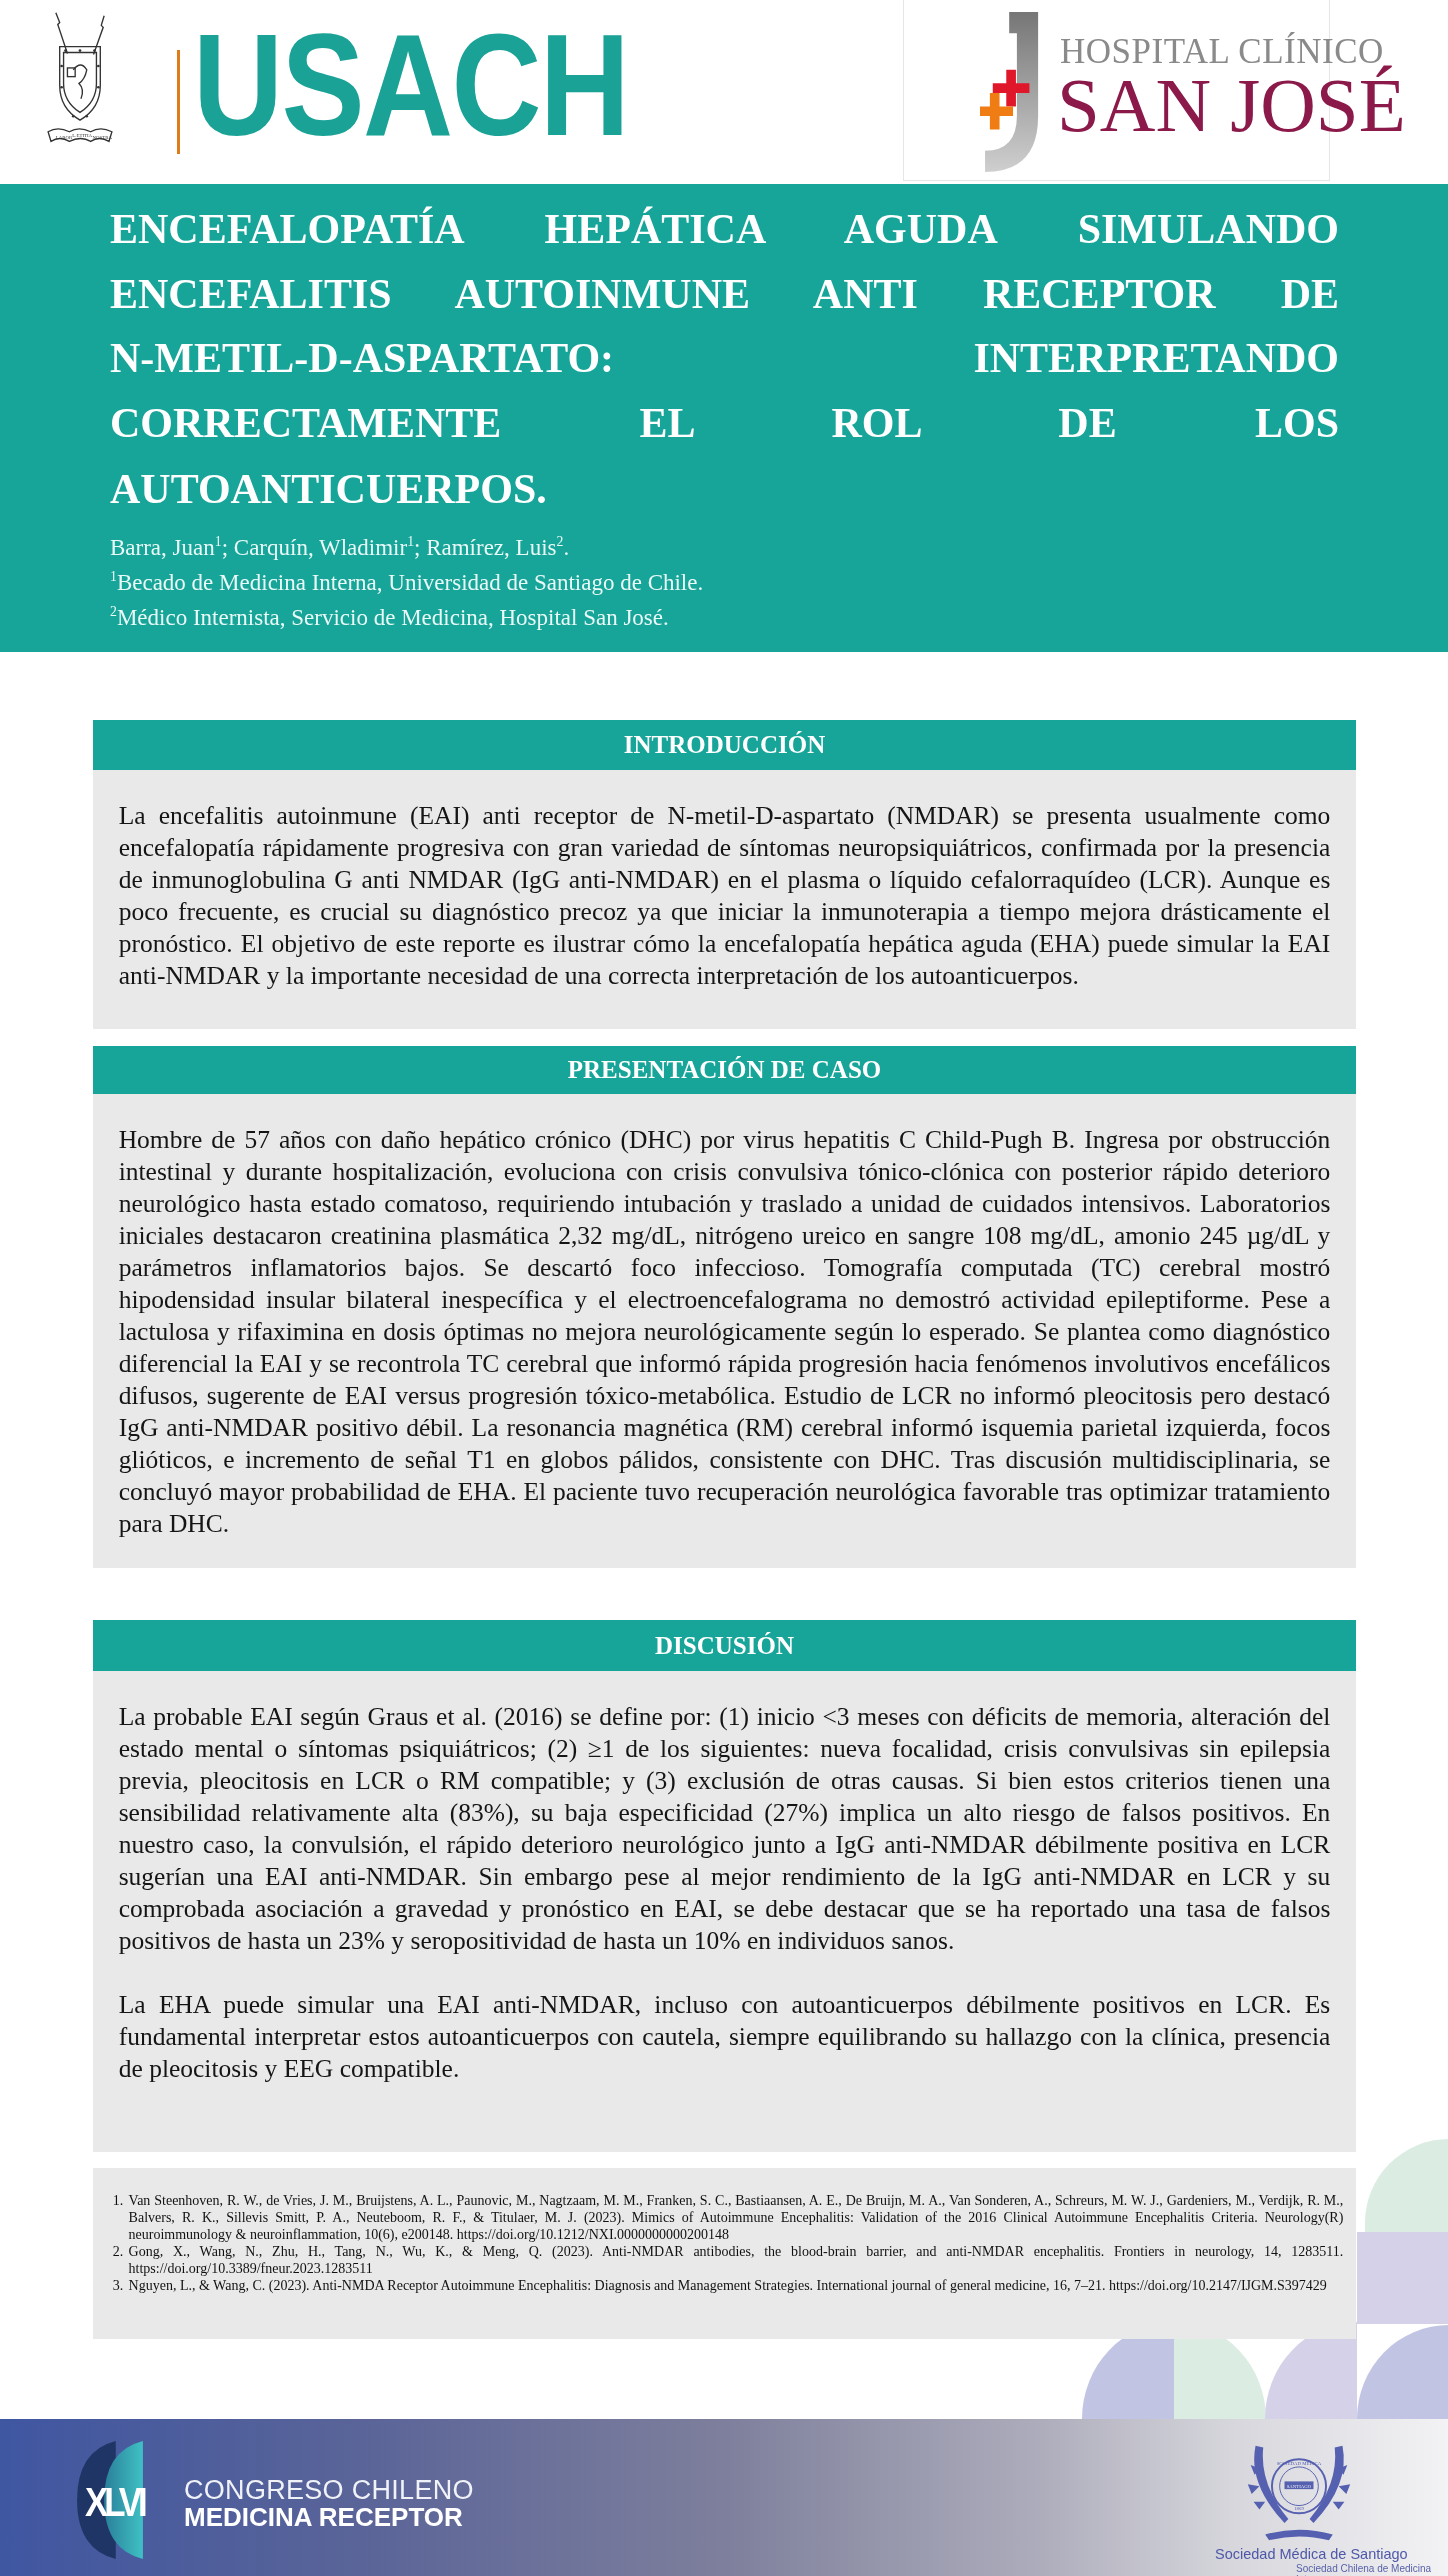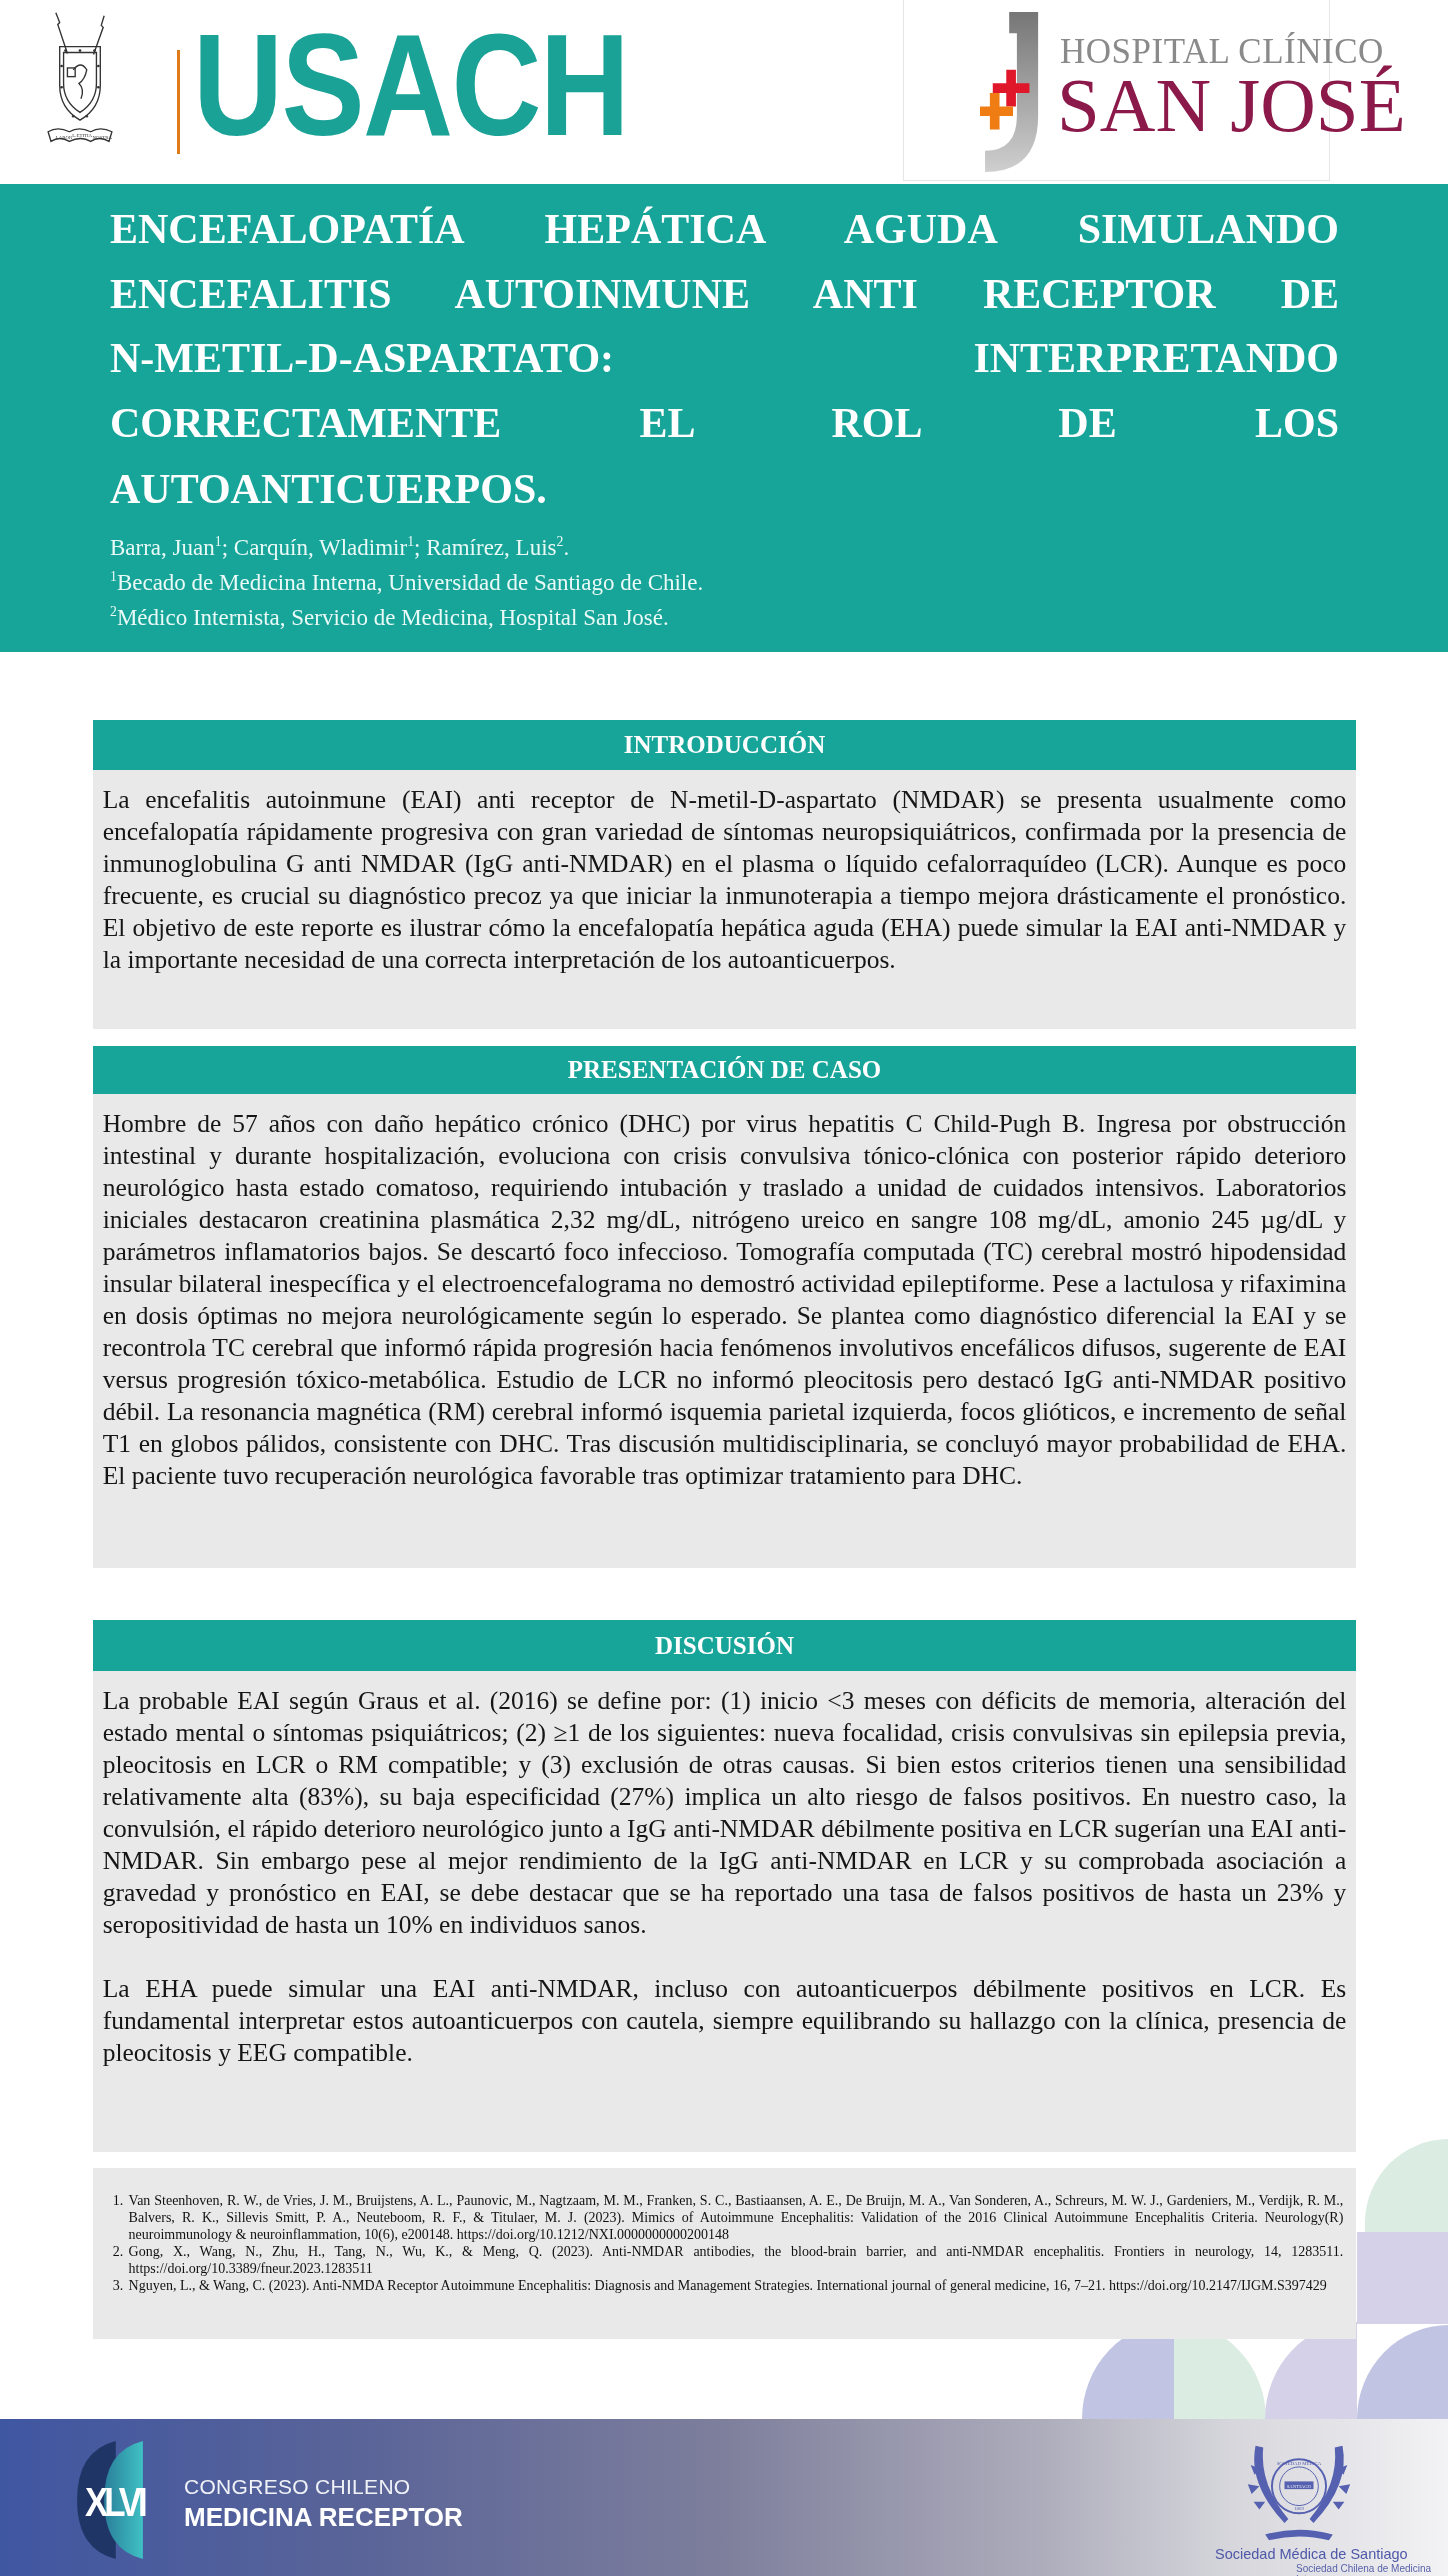--- a/index.html
+++ b/index.html
@@ -23,36 +23,36 @@
   .title-line { left:110px; width:1229px; color:#fff; font-family:"Liberation Serif", serif; font-weight:bold;
         font-size:42px; line-height:48px; text-align:justify; text-align-last:justify; white-space:nowrap; }
   .title-line.last { text-align-last:left; }
   .author-line { left:110px; color:#eafaf7; font-size:23px; line-height:29px; }
   sup { font-size:60%; line-height:0; }
 
   
   .sec-head { left:93px; width:1263px; background:#17a499; color:#fff; text-align:center;
       font-family:"Liberation Serif", serif; font-weight:bold; font-size:25px; }
   .sec-body { left:93px; width:1263px; background:#e9e9e9; box-sizing:border-box; padding:13.5px 9.7px 0 9.7px; }
-  .sec-body p { margin:0; font-size:25.5px; line-height:32px; text-align:justify; font-family:"Liberation Serif", serif; color:#151515; }
+  .sec-body p { margin:16px; font-size:25.5px; line-height:32px; text-align:justify; font-family:"Liberation Serif", serif; color:#151515; }
   .sec-body p + p { margin-top:32px; }
 
   #bib { left:93px; top:2168px; width:1263px; height:171px; background:#e9e9e9; box-sizing:border-box; padding:21px 9.7px 0 9.7px; }
   #bib-title { font-weight:bold; font-size:14px; line-height:16.4px; font-family:"Liberation Serif", serif; }
   #bib ol { margin:3px; padding-left:21px; }
   #bib li { font-size:14px; line-height:17px; text-align:justify; padding-left:1.9px; }
 
   
   .shape { position:absolute; }
   
   #footer { left:0; top:2419px; width:1449px; height:157px;
      background:linear-gradient(90deg,#3f56a1 0%,#5a6498 25%,#7e7f9c 50%,#aeadbc 72%,#d6d6dc 85%,#f3f3f5 100%); }
   #cong-logo { left:75px; top:2441px; width:97px; height:118px; }
   #xlvi { left:85px; top:2479px; font-family:"Liberation Sans", sans-serif; font-weight:bold; font-size:41px; color:#fff; letter-spacing:-4.8px; transform:scaleX(0.85); transform-origin:left top; }
-  #cong-1 { left:184px; top:2475px; font-family:"Liberation Sans", sans-serif; font-size:21px; color:#f0f2f8; letter-spacing:0.3px; }
+  #cong-1 { left:184px; top:2475px; font-family:"Liberation Sans", sans-serif; font-size:27px; color:#f0f2f8; letter-spacing:0.3px; }
   #cong-2 { left:184px; top:2502px; font-family:"Liberation Sans", sans-serif; font-weight:bold; font-size:26px; color:#fff; }
   #sms-emblem { left:1236px; top:2436px; width:126px; height:114px; }
   #sms-1 { left:1215px; top:2546px; font-family:"Liberation Sans", sans-serif; font-size:14.5px; color:#4e58a8; }
   #sms-2 { left:1296px; top:2563px; font-family:"Liberation Sans", sans-serif; font-size:10px; color:#5862a9; }
 </style>
 </head>
 <body>
 
 <div id="top" class="abs"></div>
 

